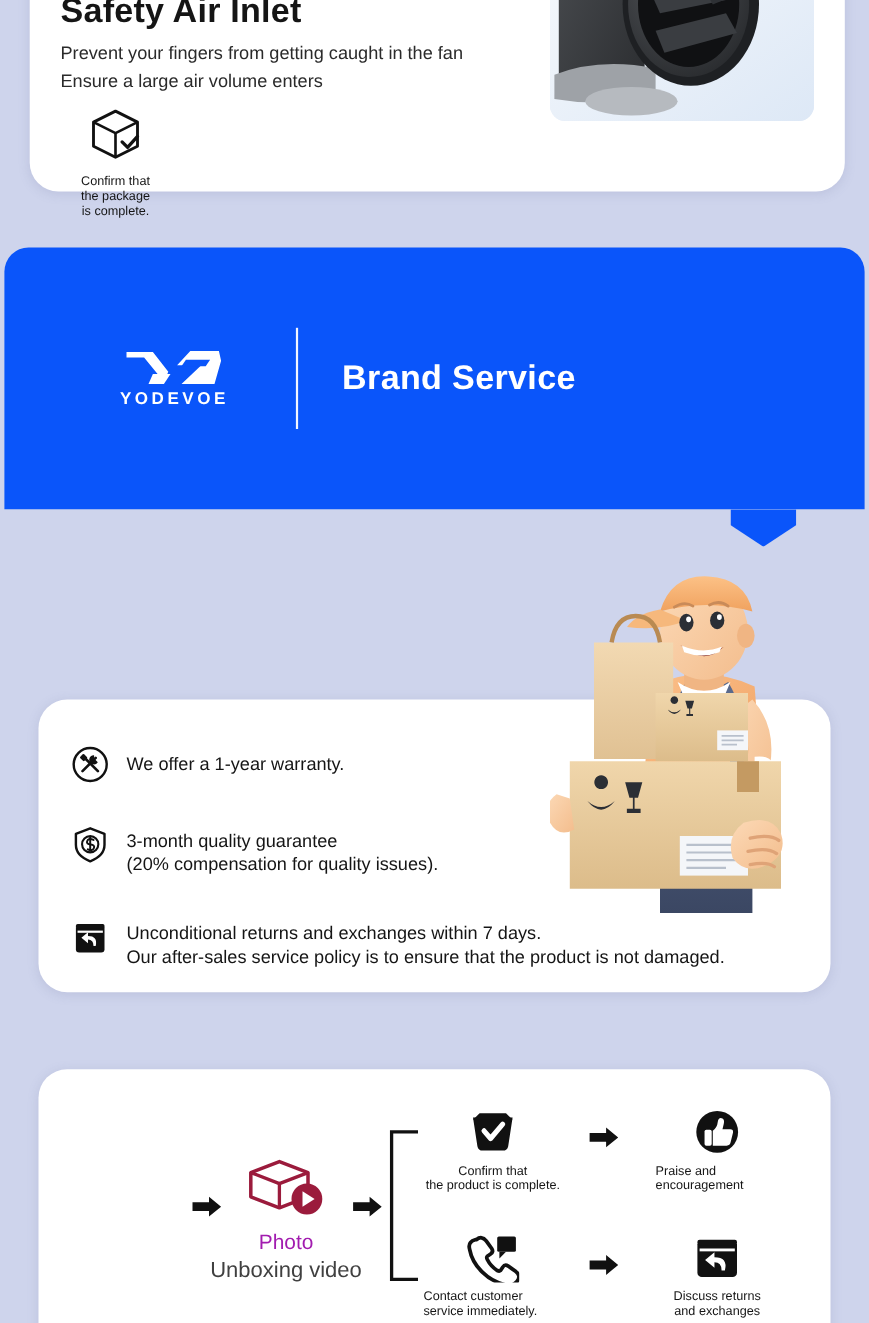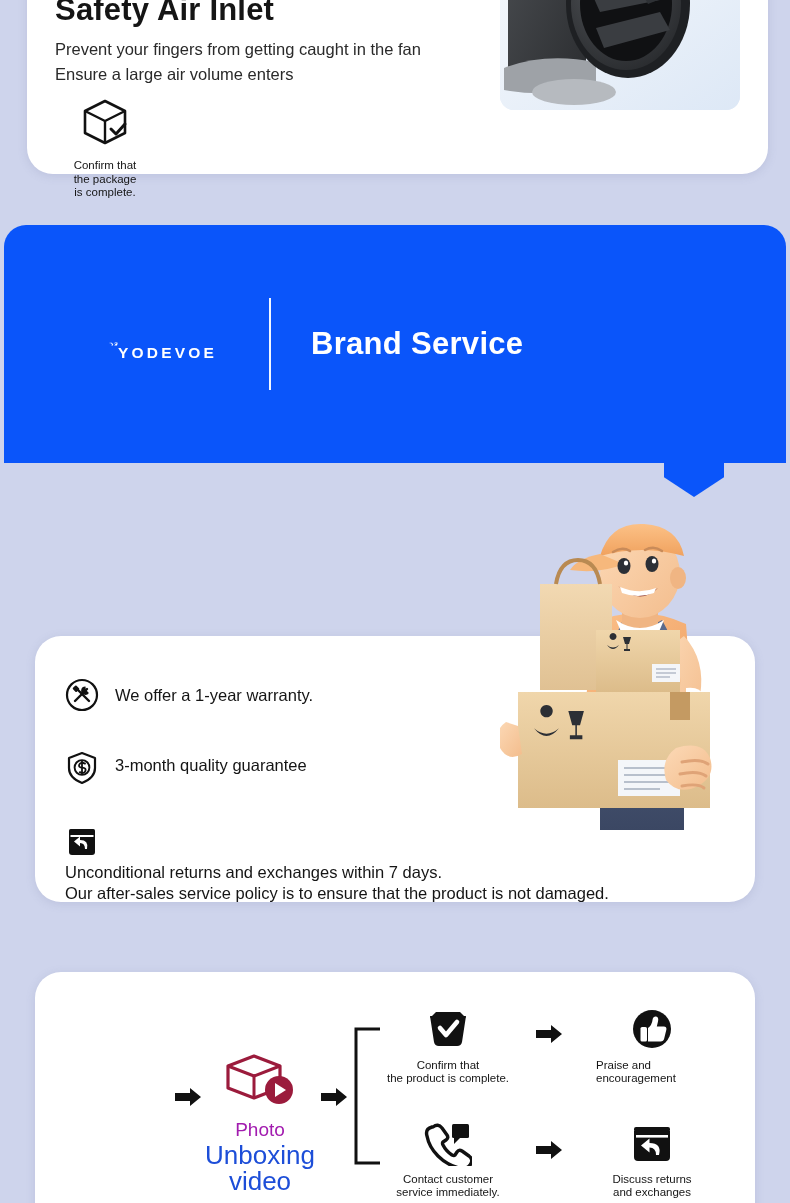--- a/index.html
+++ b/index.html
@@ -41,21 +41,21 @@
   }
   .banner-notch{
     position:absolute; left:664px; top:463px; width:60px; height:34px;
     background:#0a55fa;
     clip-path:polygon(0 0,100% 0,100% 42%,50% 100%,0 42%);
   }
   .banner-inner{
     position:absolute; left:0; top:0; width:100%; height:100%;
     display:flex; align-items:center; padding-left:105px;
   }
-  .logo-block{ width:108px; display:flex; flex-direction:row; align-items:flex-end; }
+  .logo-block{ width:108px; display:flex; flex-direction:column; align-items:flex-start; }
   .logo-mark{ width:96px; height:36px; }
   .logo-mark svg{ display:block; width:100%; height:100%; }
   .logo-word{
     color:#fff; font-size:15.5px; font-weight:bold;
     letter-spacing:3.2px; margin-top:2px;
   }
   .logo-divider{
     width:2px; height:92px; background:#ffffff; margin:0 40px 0 52px; opacity:.95;
   }
   .banner-text{ color:#fff; }
@@ -71,21 +71,21 @@
 
   
   .service-card{
     position:absolute; left:35px; top:636px; width:720px; height:266px;
     background:#ffffff; border-radius:26px;
     box-shadow:0 2px 10px rgba(110,118,160,.18);
     z-index:2;
   }
   .service-list{ position:absolute; left:30px; top:42px; width:700px; }
   .service-row{ display:flex; align-items:flex-start; margin-bottom:21px; }
-  .service-row:last-child{ margin-bottom:4px;flex-direction:column; }
+  .service-row:last-child{ margin-bottom:4px; }
   .service-icon{ width:34px; height:34px; flex:0 0 34px; margin-right:16px; }
   .service-icon svg{ display:block; width:100%; height:100%; }
   .service-text{ font-size:16.5px; line-height:20.5px; color:#151515; padding-top:4px; }
   .service-text .l2{ display:block; }
   .sv-row-1 .service-text{ padding-top:7px; }
   .sv-row-2{ margin-top:39px; }
   .sv-row-3{ margin-top:39px; }
 
   
   .flow-card{
@@ -106,27 +106,27 @@
   .arrow3{ position:absolute; left:535px; top:1024px; width:28px; height:20px; }
   .arrow4{ position:absolute; left:535px; top:1140px; width:28px; height:20px; }
   .arr svg{ display:block; width:100%; height:100%; }
 
   .flow-step2{ position:absolute; left:182px; top:1052px; width:156px; text-align:center; }
   .flow-step2 .ic{ width:72px; height:58px; margin:0 auto; }
   .flow-step2 .ic svg{ display:block; width:100%; height:100%; }
   .flow-step2 .t1{
     font-size:19px; color:#a21caf; margin-top:8px; line-height:24px;
   }
-  .flow-step2 .t2{ font-size:26px; color:#1d4ed8; line-height:26px; }
+  .flow-step2 .t2{ font-size:20px; color:#404040; line-height:26px; }
 
   .bracket{ position:absolute; left:352px; top:1027px; width:30px; height:138px; }
   .bracket svg{ display:block; width:100%; height:100%; }
 
   .branch-a{ position:absolute; left:385px; top:1008px; width:126px; text-align:center; }
-  .branch-b{ position:absolute; left:385px; top:1122px; width:126px; text-align:center; }
+  .branch-b{ position:absolute; left:385px; top:1122px; width:126px; text-align:left; }
   .branch-c{ position:absolute; left:596px; top:1008px; width:112px; text-align:left; }
   .branch-d{ position:absolute; left:596px; top:1122px; width:112px; text-align:center; }
   .branch .ic{ width:48px; height:44px; margin:0 auto; }
   .branch .ic svg{ display:block; width:100%; height:100%; }
   .branch .cap{ font-size:11.5px; line-height:13px; color:#151515; margin-top:7px; }
 </style>
 </head>
 <body>
 
 <div class="product-card">
@@ -317,20 +317,21 @@
       <div class="service-icon">
         <svg viewBox="0 0 34 34">
           <path d="M17 2 L30 7 V17 q0 10 -13 15 Q4 27 4 17 V7 Z" fill="none" stroke="#111" stroke-width="2.2" stroke-linejoin="round"></path>
           <circle cx="17" cy="16.5" r="7.4" fill="none" stroke="#111" stroke-width="1.9"></circle>
           <path d="M20 12.6 q-4.6 -2.2 -5.8 1.2 q-0.8 2.6 3.2 2.9 q4 0.4 3 3.2 q-1.2 3.2 -5.6 1.2" fill="none" stroke="#111" stroke-width="1.8" stroke-linecap="round"></path>
           <line x1="17" y1="10" x2="17" y2="23" stroke="#111" stroke-width="1.8"></line>
         </svg>
       </div>
       <div class="service-text">
         <span class="l2">3-month quality guarantee</span>
+        <span class="l2">(20% compensation for quality issues).</span>
       </div>
     </div>
 
     <div class="service-row sv-row-3">
       <div class="service-icon">
         <svg viewBox="0 0 34 34">
           <path d="M4 8 h26 v20 a3 3 0 0 1 -3 3 h-20 a3 3 0 0 1 -3 -3 z" fill="#111"></path>
           <rect x="4" y="5" width="26" height="4" rx="1.6" fill="#111"></rect>
           <rect x="5.5" y="11" width="23" height="2" fill="#fff"></rect>
           <path d="M22 25 q2 -9 -7 -9 v-3.4 l-6 5 l6 5 V19 q5 0 5 6 z" fill="#fff"></path>

